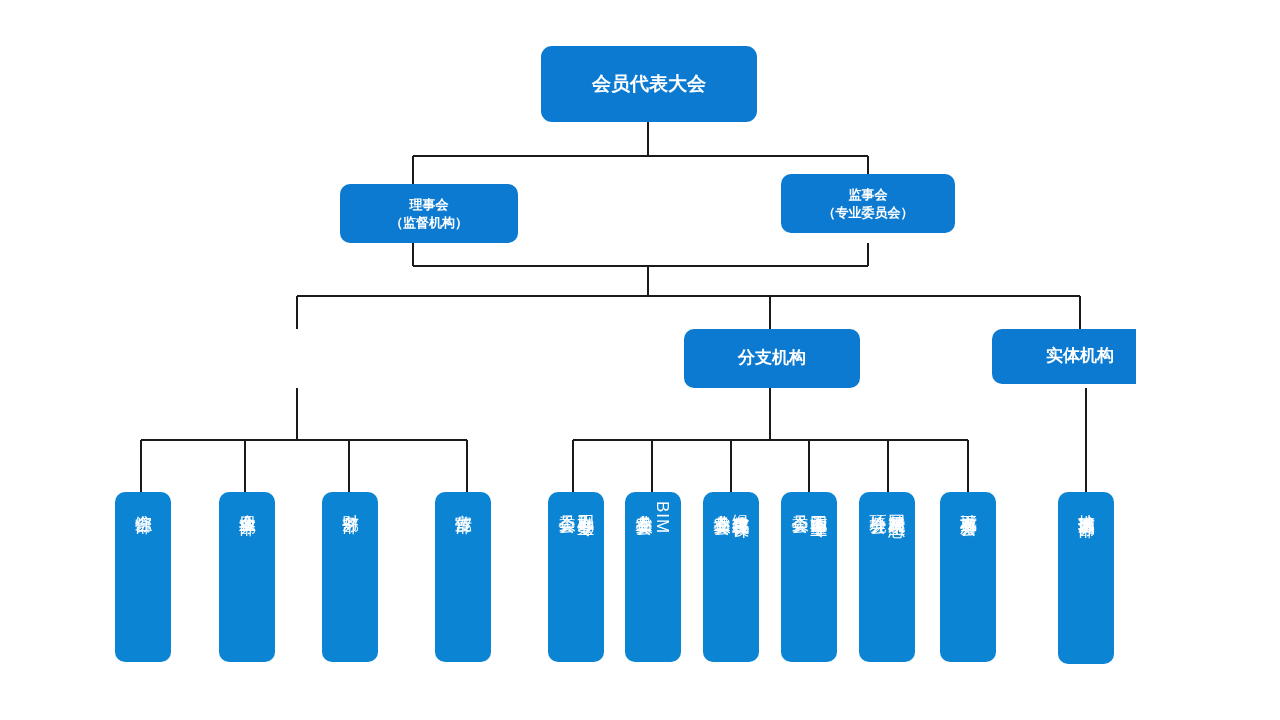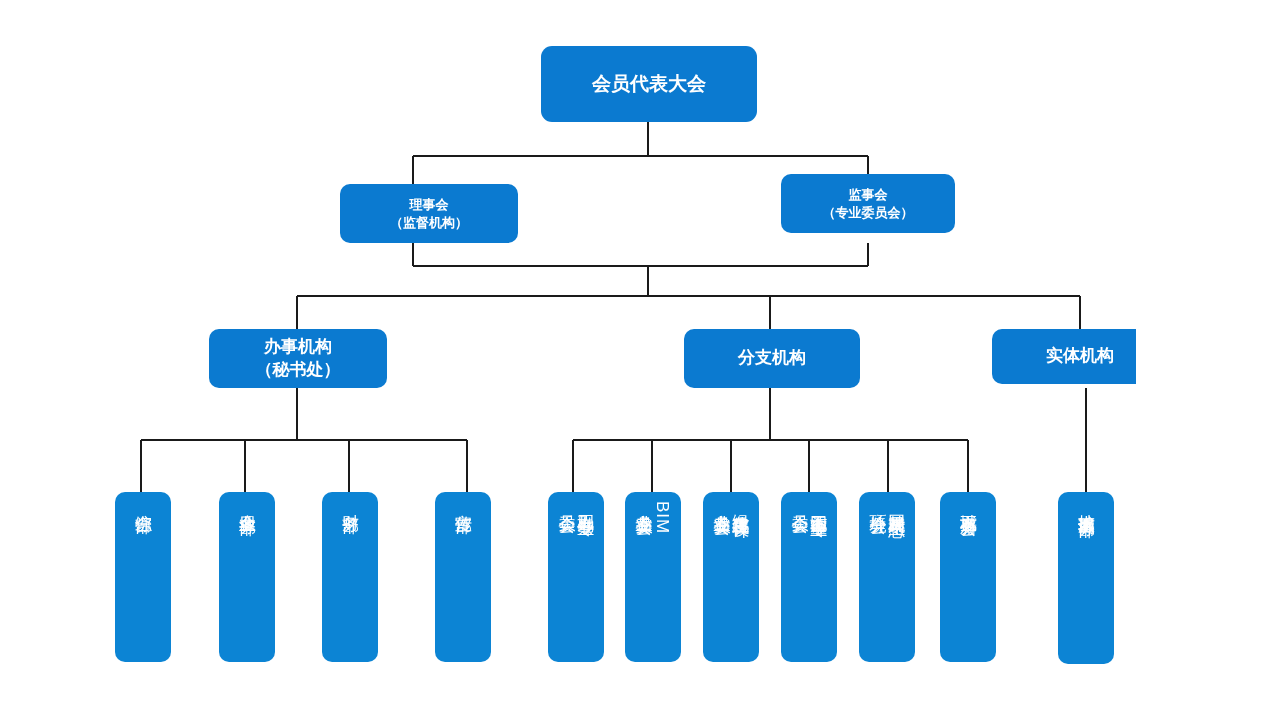--- a/index.html
+++ b/index.html
@@ -123,26 +123,20 @@
       <div>（监督机构）</div>
     </div>
   </div>
   <div class="node lvl2" style="left:781px; top:174px; width:174px; height:59px;">
     <div>
       <div>监事会</div>
       <div>（专业委员会）</div>
     </div>
   </div>
 
-  <div class="node lvl3" style="left:209px; top:329px; width:178px; height:59px;">
-    <div>
-      <div>办事机构</div>
-      <div>（秘书处）</div>
-    </div>
-  </div>
   <div class="node lvl3" style="left:684px; top:329px; width:176px; height:59px;">
     <div>
       <div>分支机构</div>
     </div>
   </div>
   <div class="node lvl3" style="left:992px; top:329px; width:176px; height:55px;">
     <div>
       <div>实体机构</div>
     </div>
   </div>

